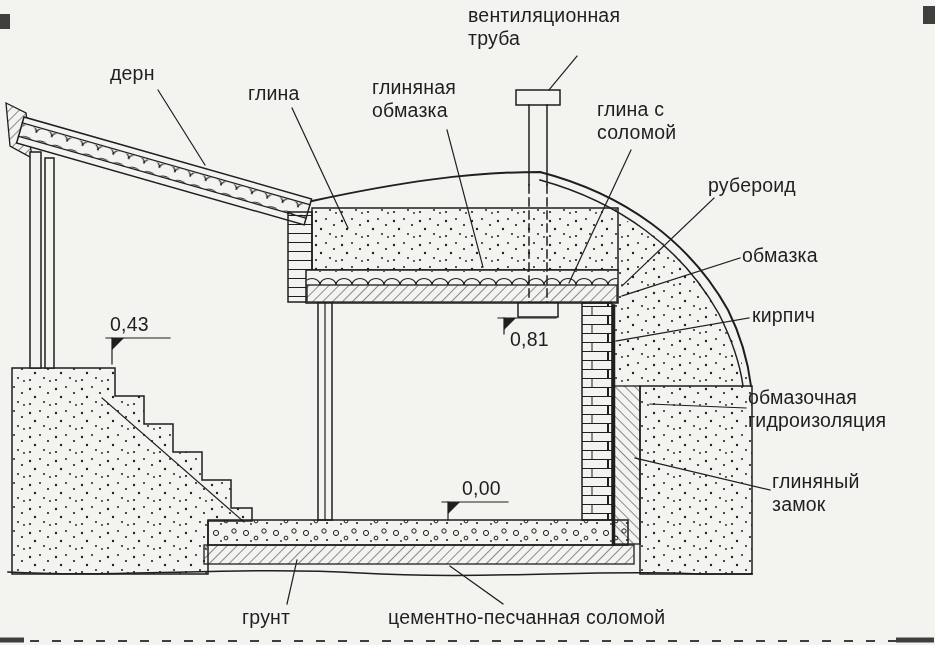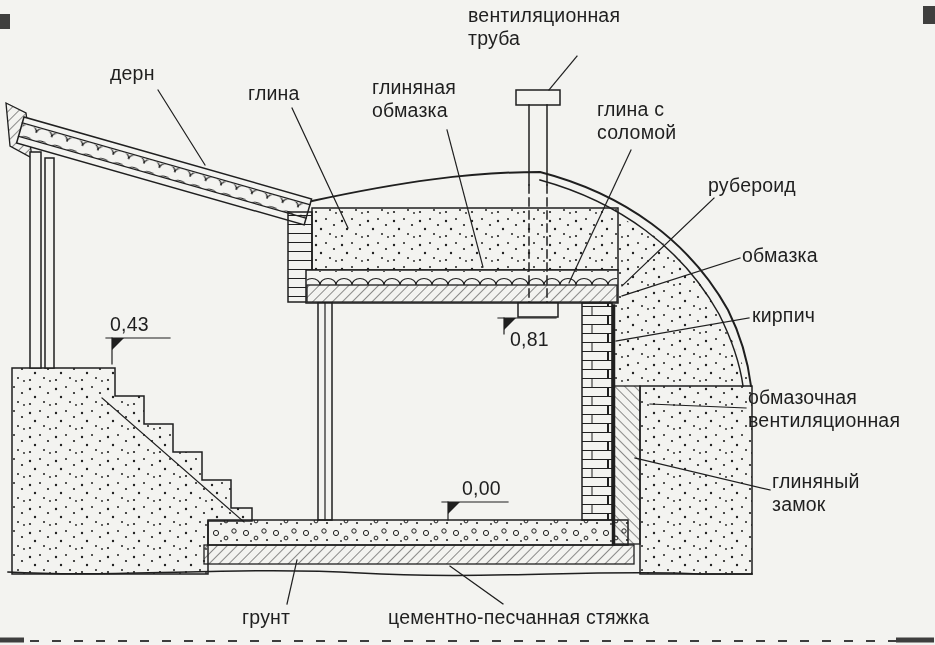--- a/index.html
+++ b/index.html
@@ -183,22 +183,22 @@
   <div class="lbl" style="left:110px;top:62px;width:95px">дерн</div>
   <div class="lbl" style="left:248px;top:82px;width:85px">глина</div>
   <div class="lbl" style="left:372px;top:76px;width:125px">глиняная
 обмазка</div>
   <div class="lbl" style="left:597px;top:98px;width:112px">глина с
 соломой</div>
   <div class="lbl" style="left:708px;top:174px;width:110px">рубероид</div>
   <div class="lbl" style="left:742px;top:244px;width:92px">обмазка</div>
   <div class="lbl" style="left:752px;top:304px;width:88px">кирпич</div>
   <div class="lbl" style="left:748px;top:386px;width:182px">обмазочная
-вентиляционная</div>
+гидроизоляция</div>
   <div class="lbl" style="left:772px;top:470px;width:128px">глиняный
 замок</div>
   <div class="lbl" style="left:242px;top:606px;width:86px">грунт</div>
-  <div class="lbl" style="left:388px;top:606px;width:335px">цементно-песчанная стяжка</div>
+  <div class="lbl" style="left:388px;top:606px;width:335px">цементно-песчанная соломой</div>
 
   <div class="lbl left" style="left:110px;top:313px;width:62px">0,43</div>
   <div class="lbl left" style="left:510px;top:328px;width:62px">0,81</div>
   <div class="lbl left" style="left:462px;top:477px;width:62px">0,00</div>
 </div>
 
 </body></html>

